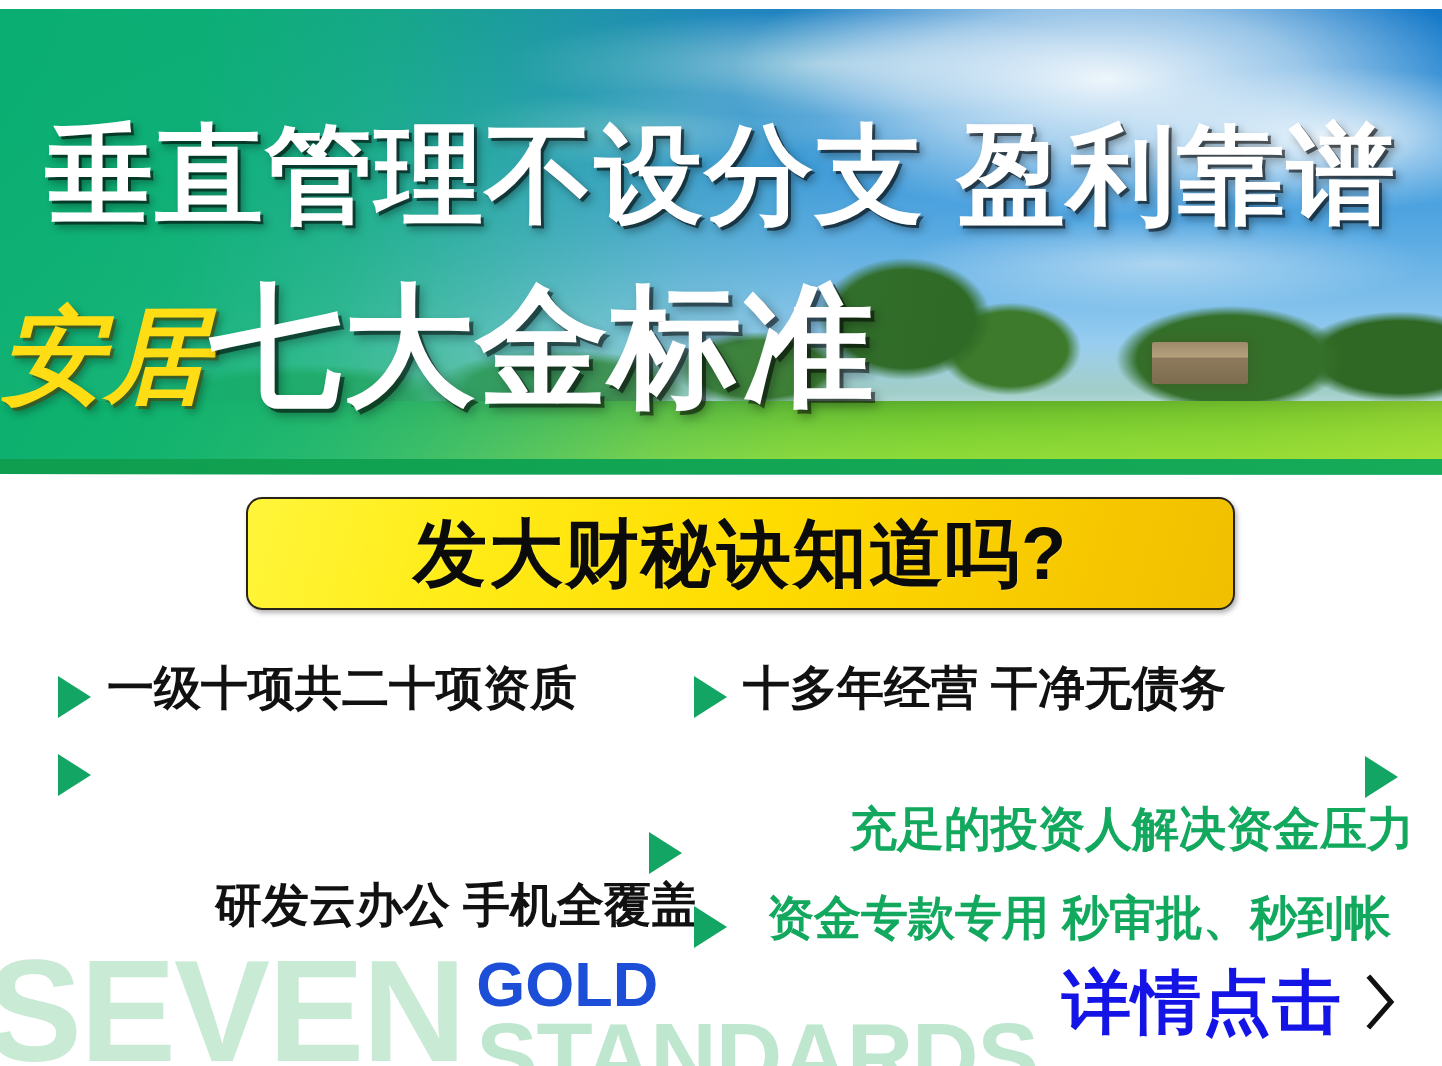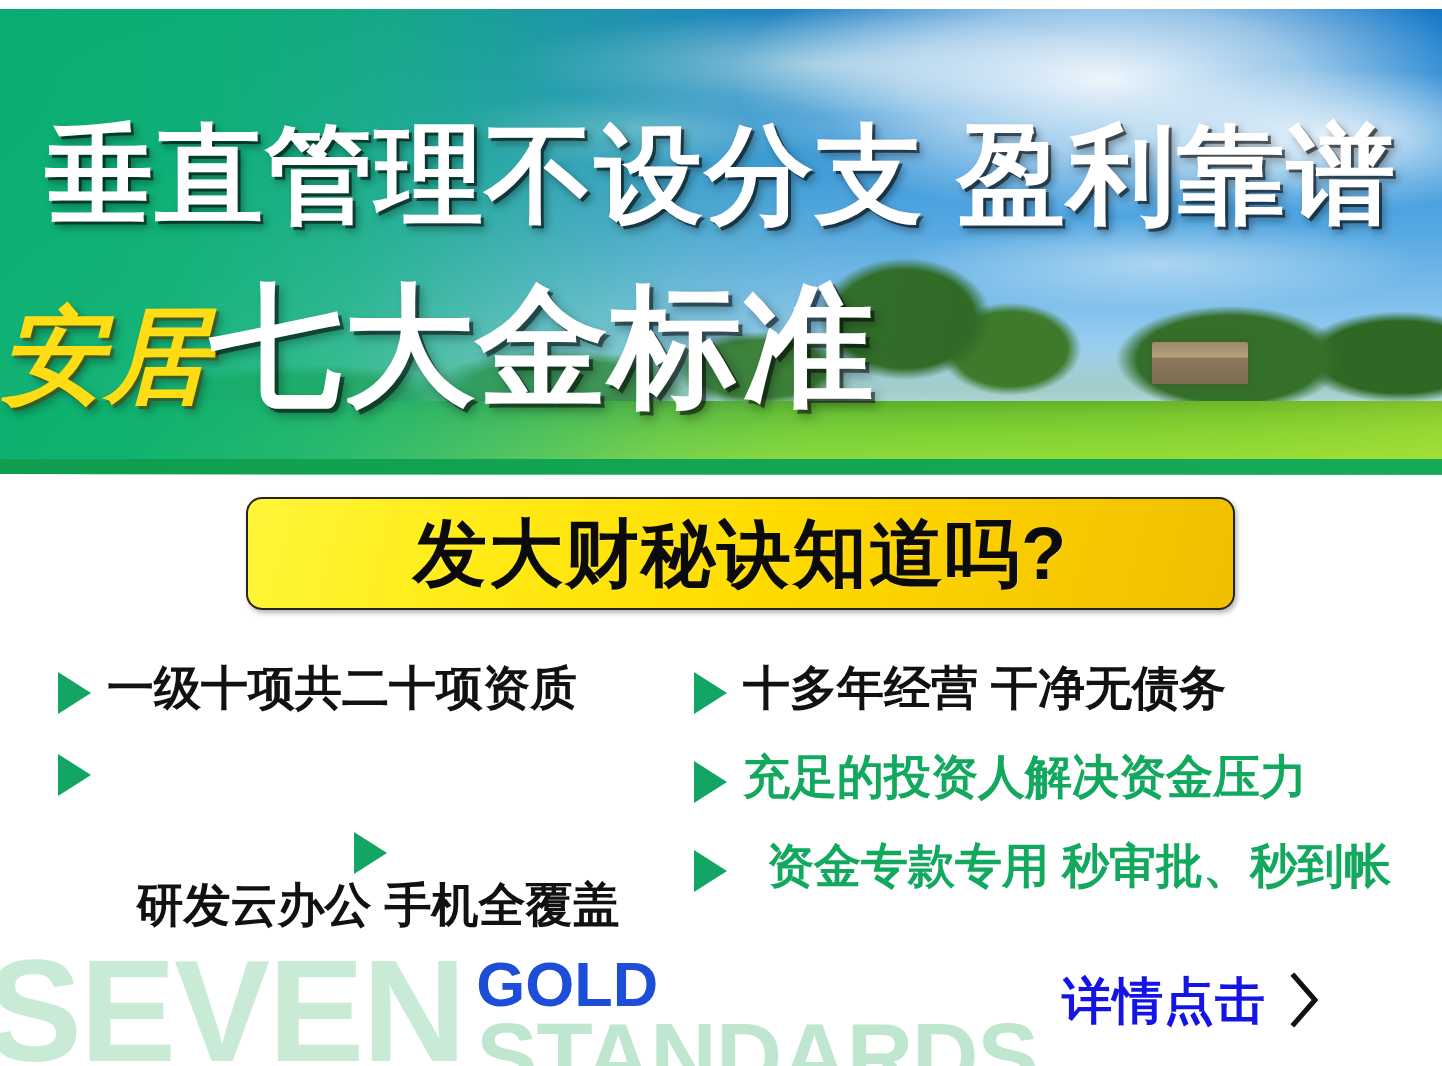--- a/index.html
+++ b/index.html
@@ -254,21 +254,21 @@
   }
   .col-right {
     position: absolute;
     left: 694px;
     top: 0;
     width: 720px;
   }
 
   .bullet {
     display: flex;
-    align-items: center;
+    align-items: flex-end;
     margin-bottom: 26px;
   }
   .tri {
     flex: 0 0 auto;
     width: 0;
     height: 0;
     border-top: 21px solid transparent;
     border-bottom: 21px solid transparent;
     border-left: 33px solid #12a563;
     margin-top: 10px;
@@ -290,34 +290,34 @@
   }
   .hl-green {
     color: #12a95f;
   }
 
   
   .row-l1 { margin-top: 2px; }
   .row-l2 { margin-top: 24px; }
   .row-l3 { margin-top: 22px; flex-direction: column; }
   .row-r1 { margin-top: 2px; }
-  .row-r2 { margin-top: 28px; }
+  .row-r2 { margin-top: 28px; flex-direction: column; }
   .row-r3 { margin-top: 28px; gap: 24px; }
 
   
   .detail-link {
     position: absolute;
     left: 1062px;
     top: 968px;
     display: flex;
     align-items: center;
     cursor: pointer;
   }
   .detail-text {
-    font-size: 50px;
+    font-size: 69px;
     font-weight: 700;
     color: #1414e6;
     letter-spacing: 1px;
     line-height: 1;
     white-space: nowrap;
   }
   .detail-chev {
     margin-left: 22px;
     margin-top: 2px;
     display: inline-block;

